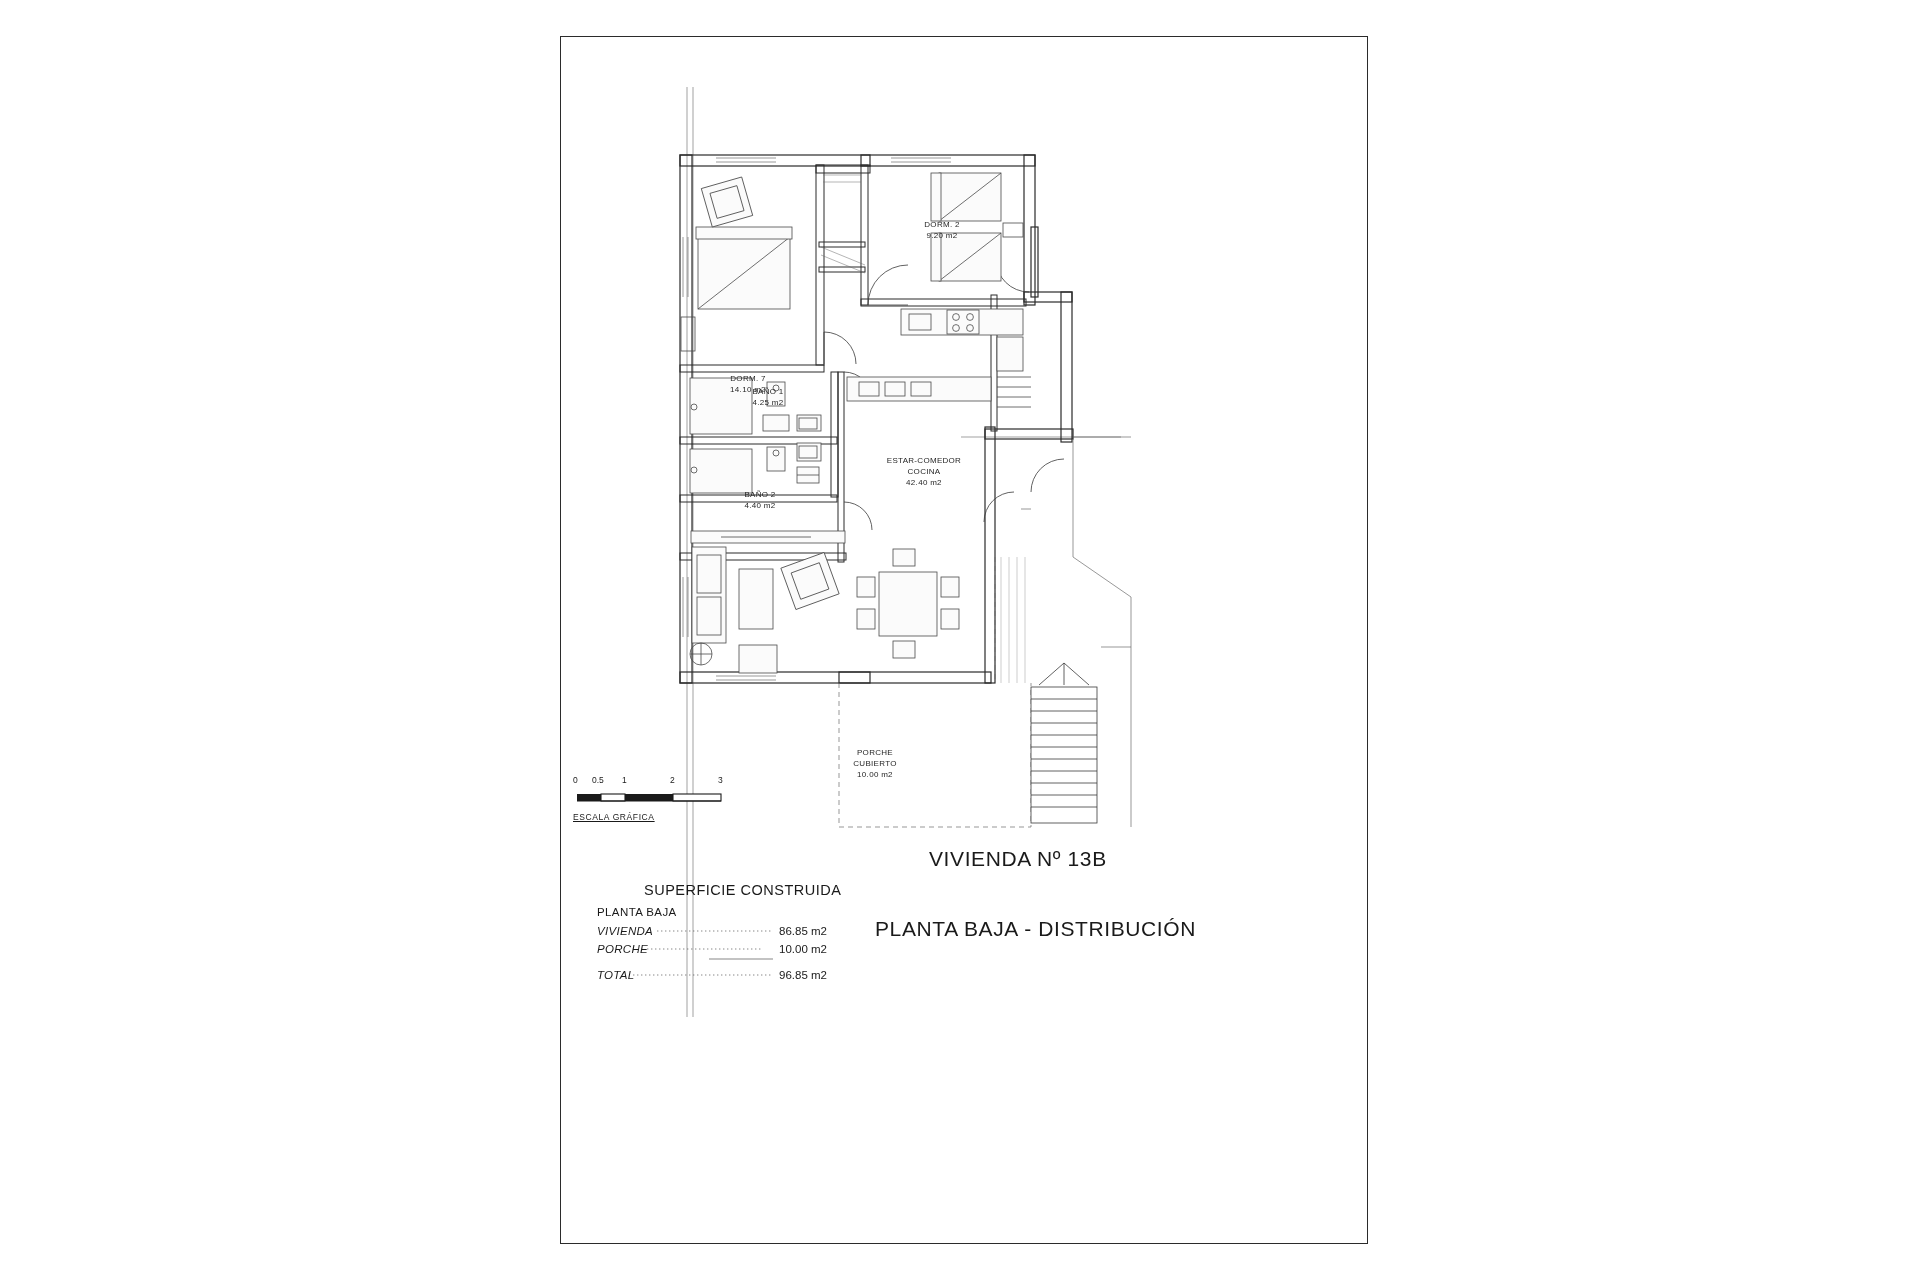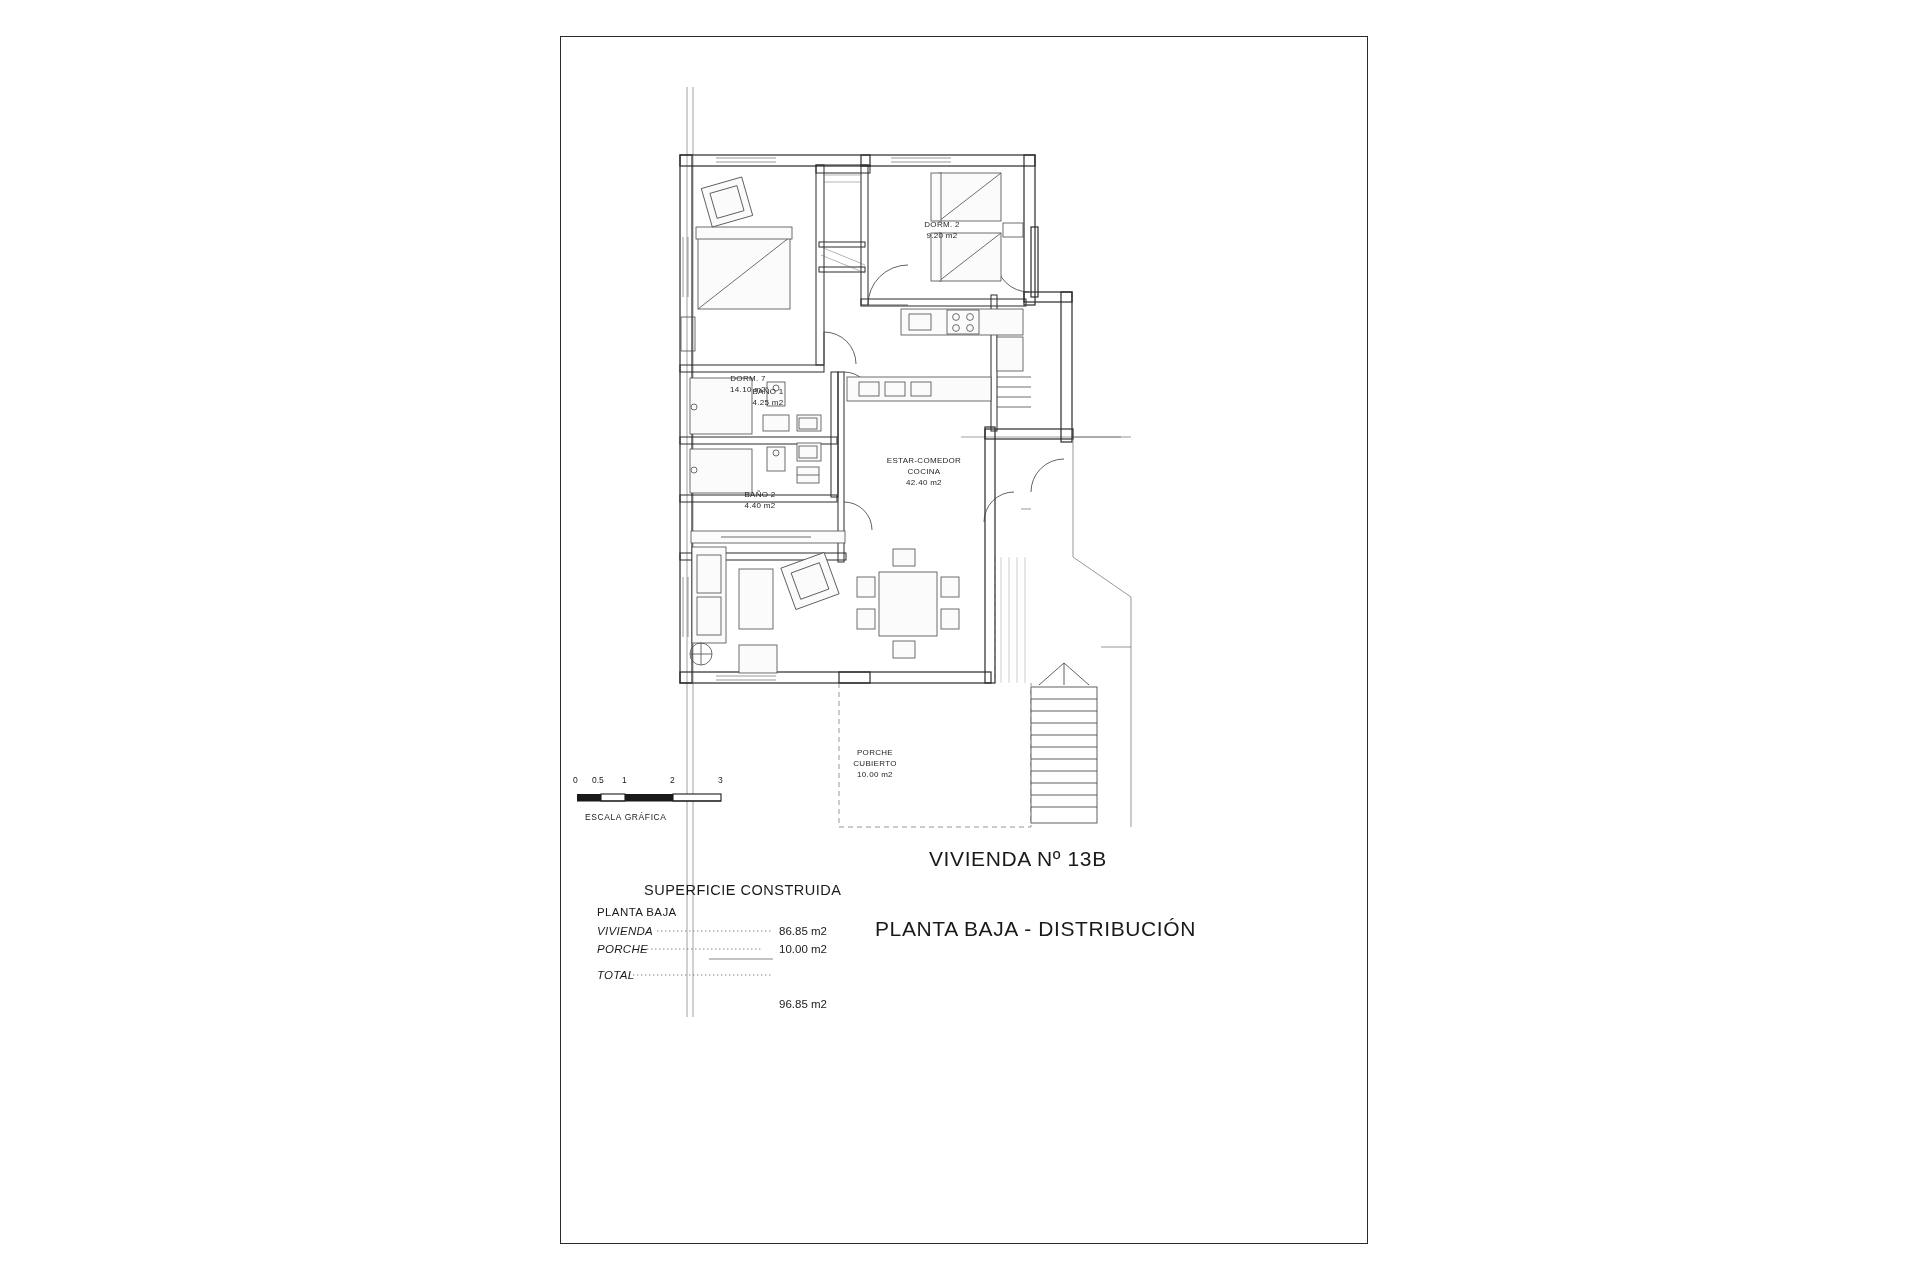--- a/index.html
+++ b/index.html
@@ -349,31 +349,31 @@
       <div>PORCHE</div>
       <div>CUBIERTO</div>
       <div>10.00 m2</div>
     </div>
 
     <div class="txt scale-num" style="left:12px; top:738px;">0</div>
     <div class="txt scale-num" style="left:31px; top:738px;">0.5</div>
     <div class="txt scale-num" style="left:61px; top:738px;">1</div>
     <div class="txt scale-num" style="left:109px; top:738px;">2</div>
     <div class="txt scale-num" style="left:157px; top:738px;">3</div>
-    <div class="txt scale-cap" style="left:24px; top:775px;">ESCALA GRÁFICA</div>
+    <div class="txt scale-cap" style="left:12px; top:775px;text-decoration:underline;">ESCALA GRÁFICA</div>
 
     <div class="txt title-main" style="left:368px; top:810px;">VIVIENDA Nº 13B</div>
     <div class="txt title-main" style="left:314px; top:880px;">PLANTA BAJA - DISTRIBUCIÓN</div>
 
     <div class="txt legend-head" style="left:36px; top:845px;margin-left:47px;">SUPERFICIE CONSTRUIDA</div>
     <div class="txt legend-sub" style="left:36px; top:869px;">PLANTA BAJA</div>
 
     <div class="txt legend-row" style="left:36px; top:888px;">VIVIENDA</div>
     <div class="txt legend-val" style="left:218px; top:888px;">86.85 m2</div>
 
     <div class="txt legend-row" style="left:36px; top:906px;">PORCHE</div>
     <div class="txt legend-val" style="left:218px; top:906px;">10.00 m2</div>
 
     <div class="txt legend-row" style="left:36px; top:932px;">TOTAL</div>
-    <div class="txt legend-val" style="left:218px; top:932px;margin-top:29px;">96.85 m2</div>
+    <div class="txt legend-val" style="left:218px; top:932px;">96.85 m2</div>
 
   </div>
 </div>
 
 </body></html>

